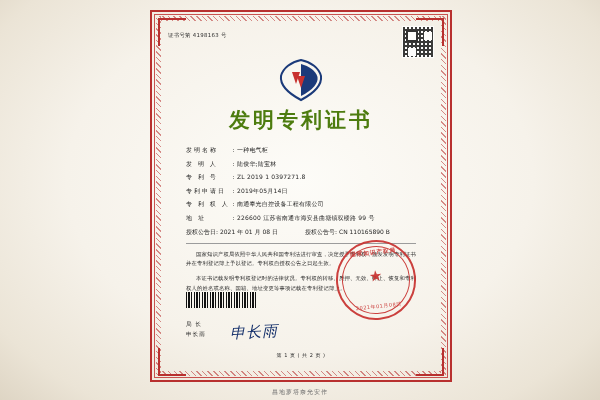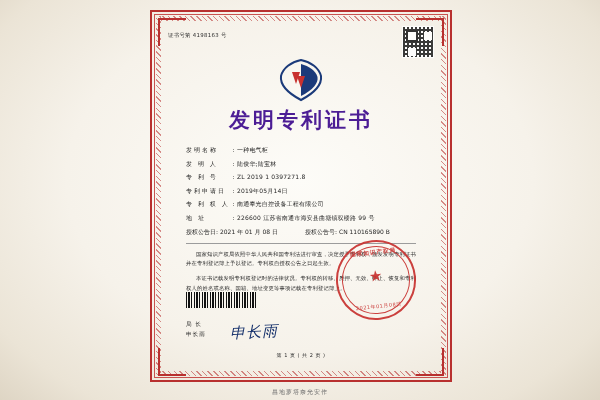--- a/index.html
+++ b/index.html
@@ -125,21 +125,21 @@
     position: relative;
     width: 46px; height: 44px;
   }
   .emblem svg { display: block; }
 
   .doc-title {
     text-align: center;
     font-family: "DejaVu Serif", serif;
     font-size: 21px;
     font-weight: bold;
-    color: #4c1d95;
+    color: #4d7c0f;
     letter-spacing: 3px;
     margin-top: 4px;
     line-height: 1.1;
   }
 
   .fields {
     margin-top: 14px;
     padding-left: 18px;
     padding-right: 10px;
   }

